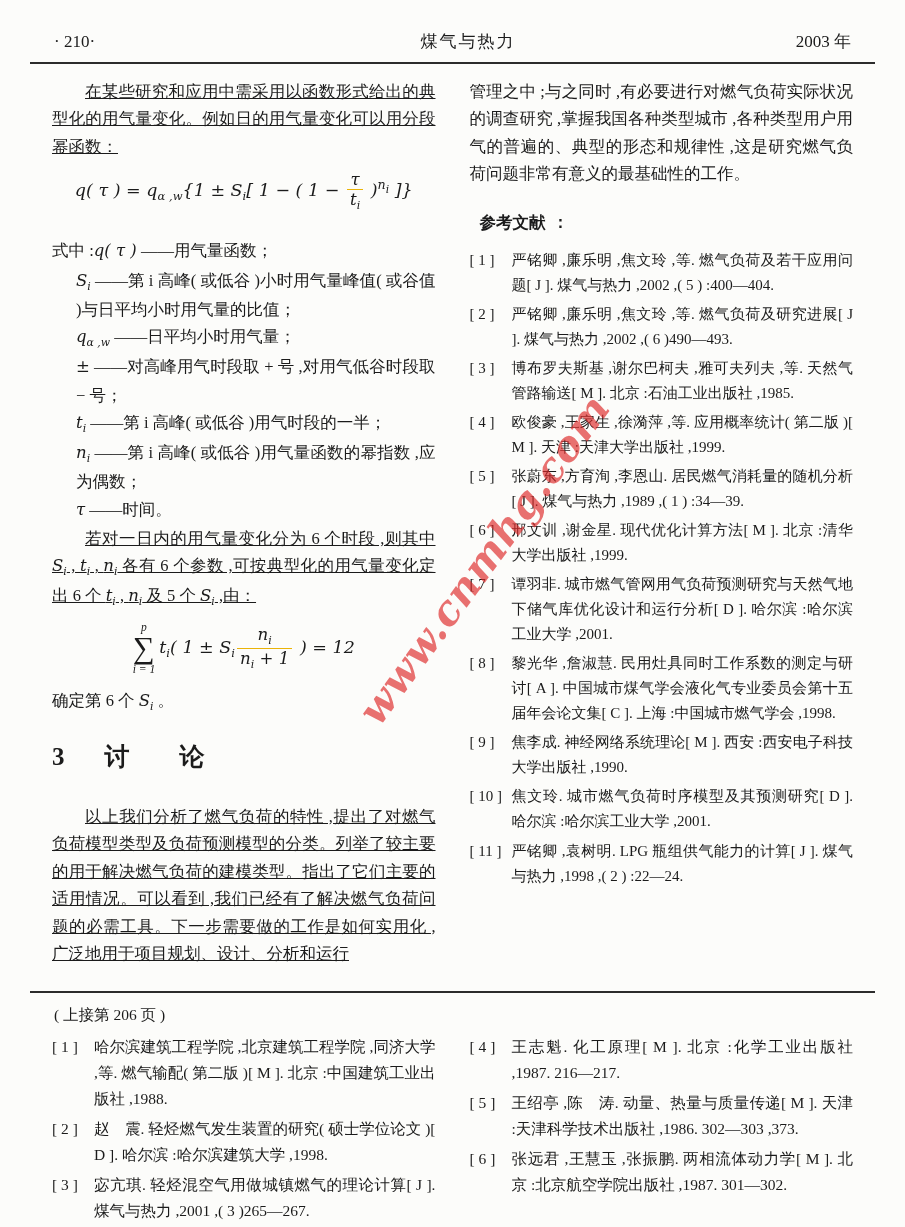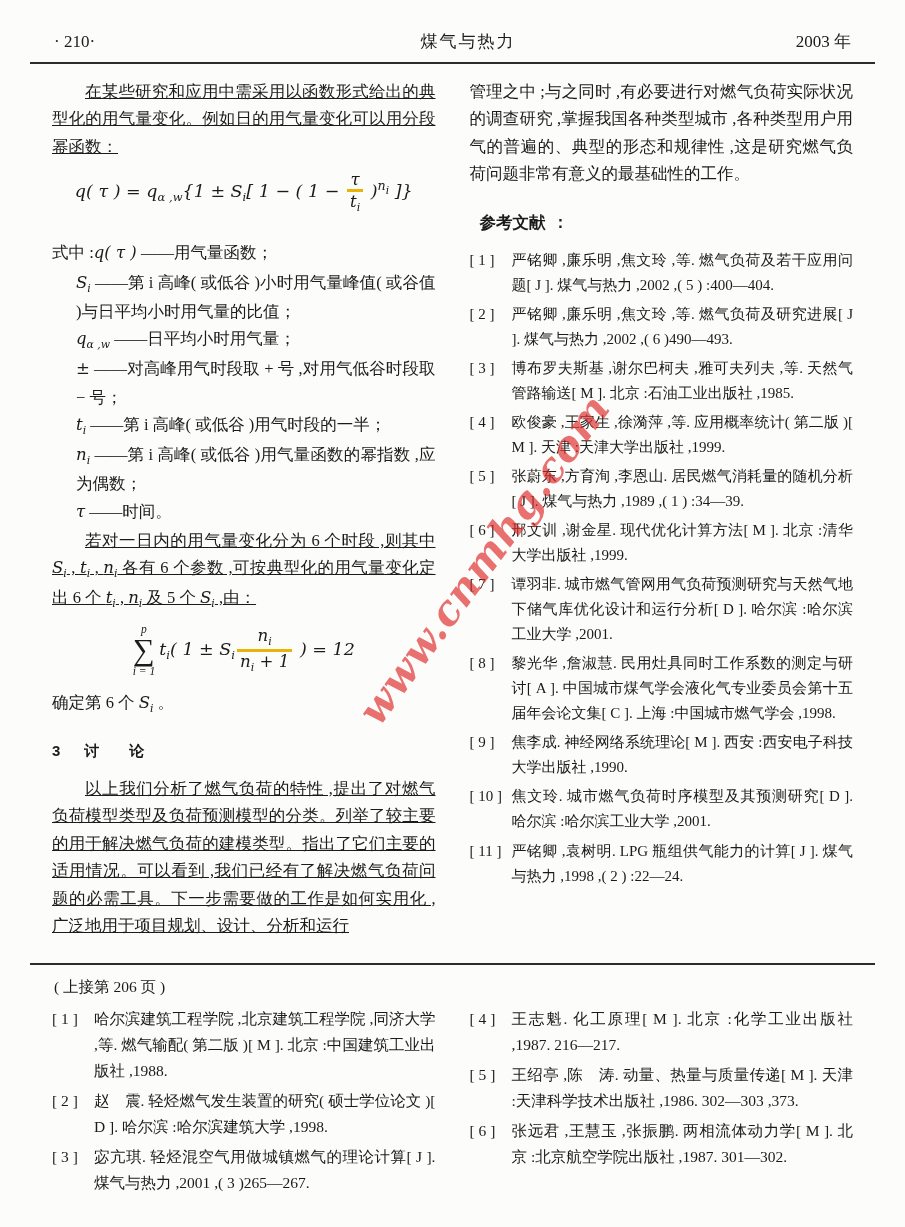--- a/index.html
+++ b/index.html
@@ -26,36 +26,36 @@
   sup.exp{font-size:0.72em;}
   sup.exp sub{font-size:0.85em;}
   
   .formula{
     text-align:center;font-size:17.5px;margin:10px 0;line-height:1.25;
   }
   .frac{
     display:inline-flex;flex-direction:column;align-items:center;
     vertical-align:middle;margin:0 2px;font-size:0.95em;line-height:1.15;
   }
-  .frac .den{border-top:3px solid #eab308;padding:0 3px;}
+  .frac .den{border-top:1px solid #eab308;padding:0 3px;}
   .frac .num{padding:0 3px;}
   .sum{
     display:inline-flex;flex-direction:column;align-items:center;
     vertical-align:middle;line-height:1;margin-right:4px;
   }
   .sum .sym{font-size:1.75em;line-height:0.95;font-style:normal;}
   .sum .lim{font-size:0.66em;font-style:italic;line-height:1.15;}
   
   .defs{padding-left:24px;margin-top:24px;}
   .def{font-size:16.5px;line-height:1.66;text-align:justify;}
   .def-first{text-indent:-24px;}
   
   .section{
-    font-size:15px;font-weight:bold;margin:24px 0 14px;
-    font-family:Liberation Sans, sans-serif;
+    font-size:25px;font-weight:bold;margin:24px 0 30px;
+    font-family:Liberation Serif, serif;
   }
   .section .stitle{margin-left:1.6em;}
   
   .refs-title{
     font-size:16.5px;font-weight:bold;margin:24px 10px 14px;
     font-family:Liberation Mono, monospace;
   }
   .ref{display:flex;font-size:15px;line-height:1.67;margin-bottom:4px;text-align:justify;}
   .ref-label{flex:0 0 42px;}
   .ref-text{flex:1;}

